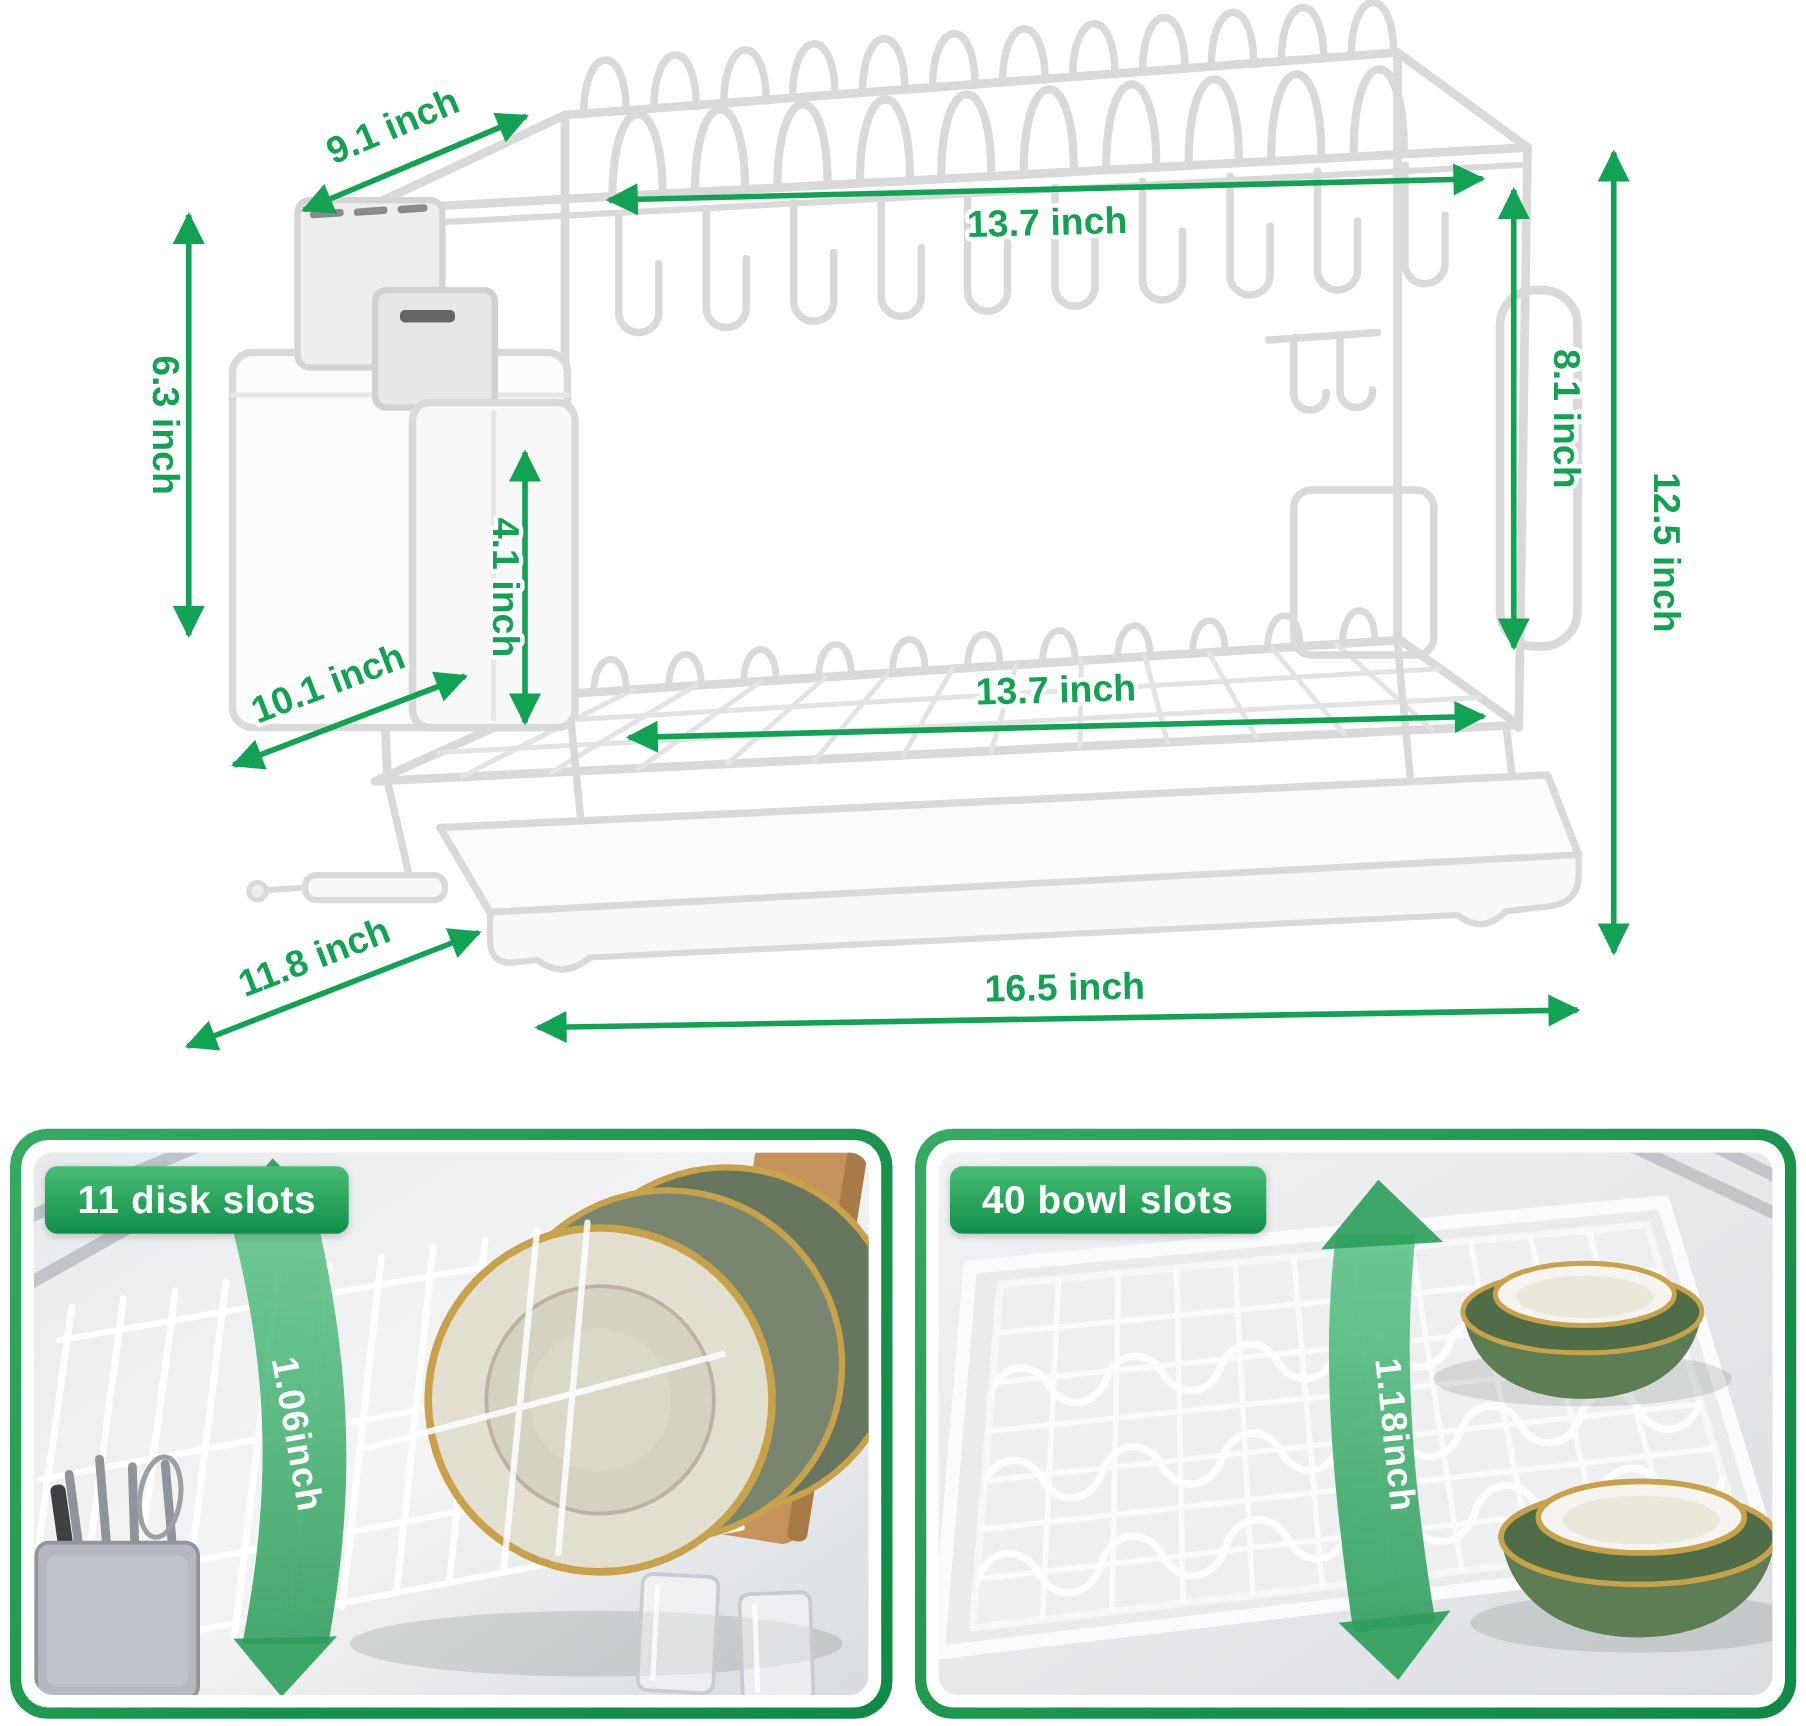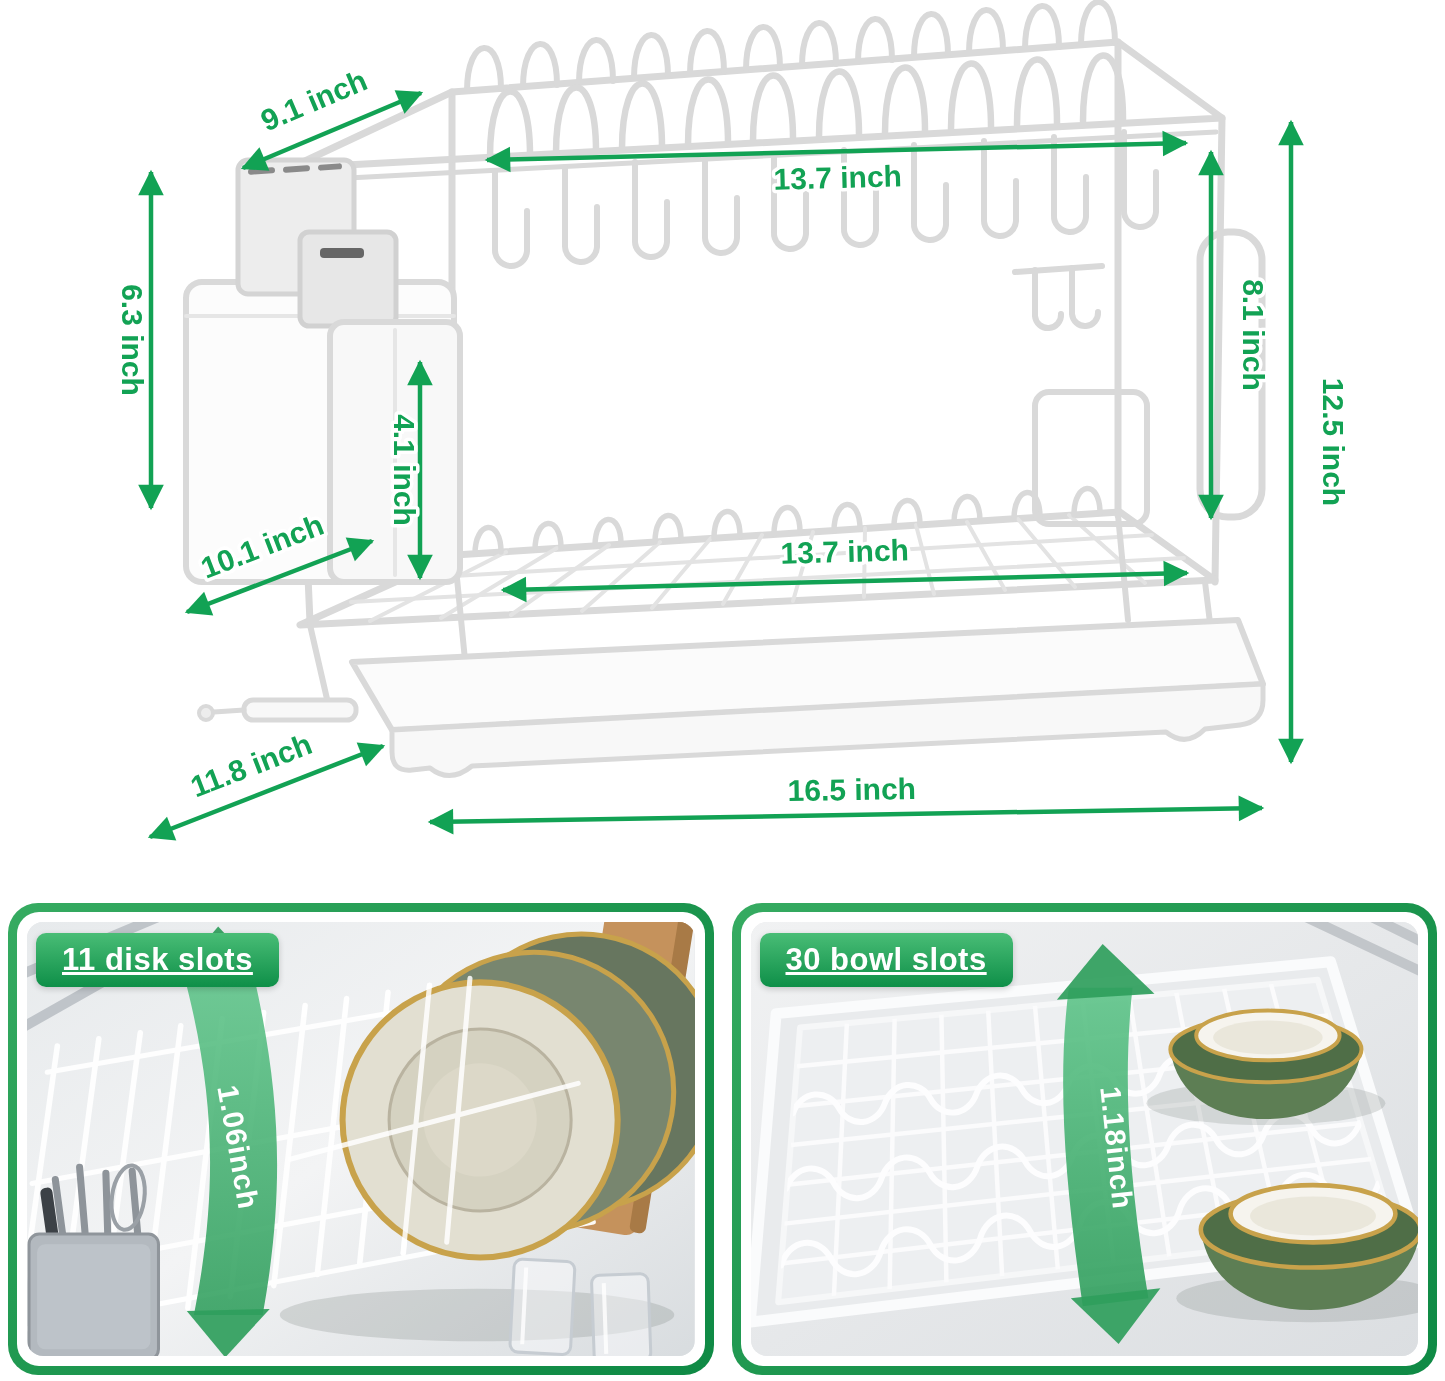--- a/index.html
+++ b/index.html
@@ -13,21 +13,21 @@
              stroke:#ffffff;stroke-width:7px;paint-order:stroke;stroke-linejoin:round;}
   .panels{position:absolute;left:0;top:903px;width:1445px;height:478px;display:flex;gap:18px;
           padding:0 8px 6px 8px;box-sizing:border-box;}
   .panel{position:relative;flex:1 1 0;border-radius:30px;padding:9px;box-sizing:border-box;
          background:linear-gradient(140deg,#36ab61 0%,#18924b 60%,#0f8a45 100%);}
   .panel-white{background:#ffffff;border-radius:22px;height:100%;box-sizing:border-box;padding:10px;}
   .photo{position:relative;height:100%;border-radius:16px;overflow:hidden;background:#e9ebed;}
   .photo svg{display:block;width:100%;height:100%;}
   .badge{position:absolute;top:30px;left:28px;color:#ffffff;font-size:31px;font-weight:bold;
          padding:9px 26px;border-radius:10px;letter-spacing:.5px;
-         background:linear-gradient(180deg,#49bd76,#0e8f48);box-shadow:0 2px 6px rgba(0,0,0,.18);text-decoration:underline;}
+         background:linear-gradient(180deg,#49bd76,#0e8f48);box-shadow:0 2px 6px rgba(0,0,0,.18);}
   .measure{font:bold 29px "Liberation Sans",sans-serif;fill:#ffffff;text-anchor:middle;letter-spacing:1px;}
 </style>
 </head>
 <body>
 
 <div class="page">
 
   <section class="diagram">
     <svg viewBox="0 0 1445 903">
       <defs>
@@ -314,16 +314,16 @@
             </g>
             <g transform="translate(565,300) scale(1.15)">
               <path d="M-96,8 C-90,54 -50,78 0,78 C50,78 90,54 96,8 A96,33 0 0 1 -96,8 Z" fill="#5d7e54"></path>
               <ellipse cx="0" cy="8" rx="96" ry="33" fill="#4f6e47" stroke="#c8a24b" stroke-width="4"></ellipse>
               <ellipse cx="2" cy="-6" rx="72" ry="25" fill="#f6f4ee" stroke="#c8a24b" stroke-width="4"></ellipse>
               <ellipse cx="2" cy="-4" rx="55" ry="17" fill="#eae7db"></ellipse>
             </g>
           </svg>
         </div>
       </div>
-      <div class="badge">30 bowl slots</div>
+      <div class="badge">40 bowl slots</div>
     </div>
   </section>
 </div>
 
 </body></html>

